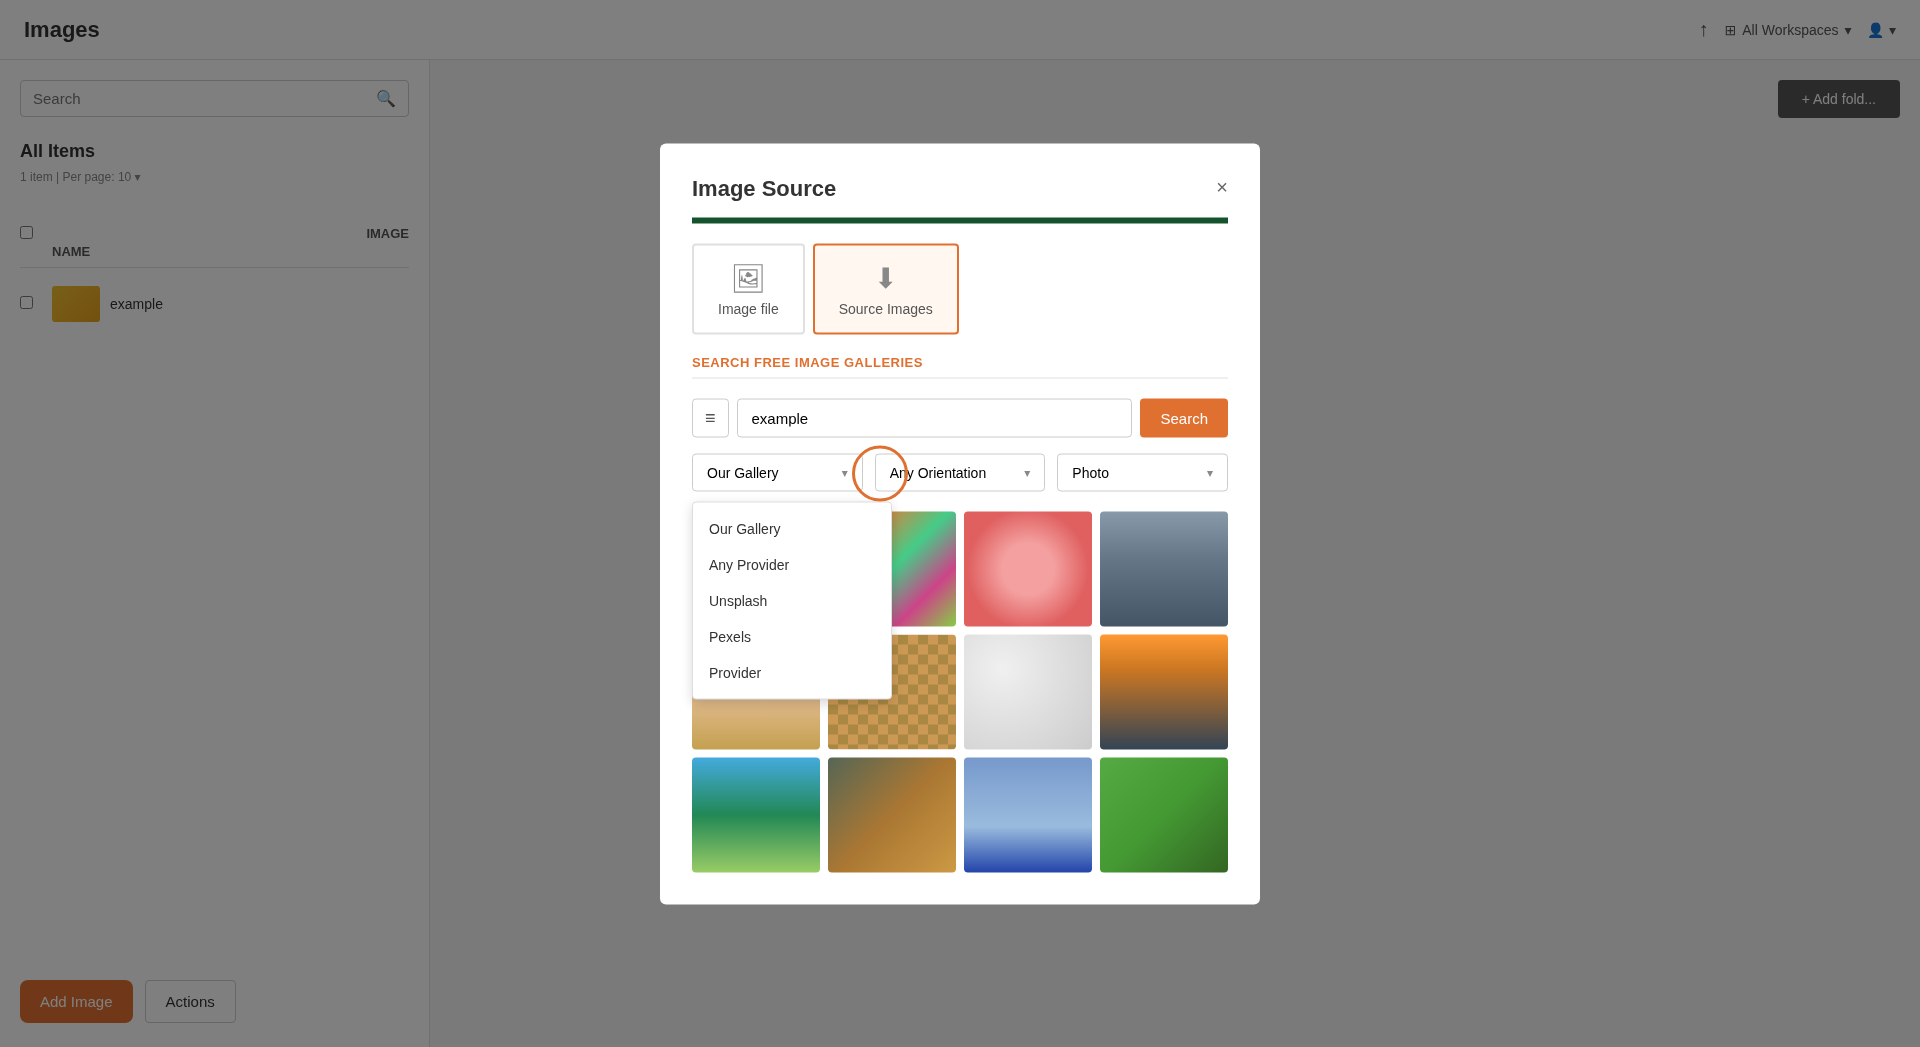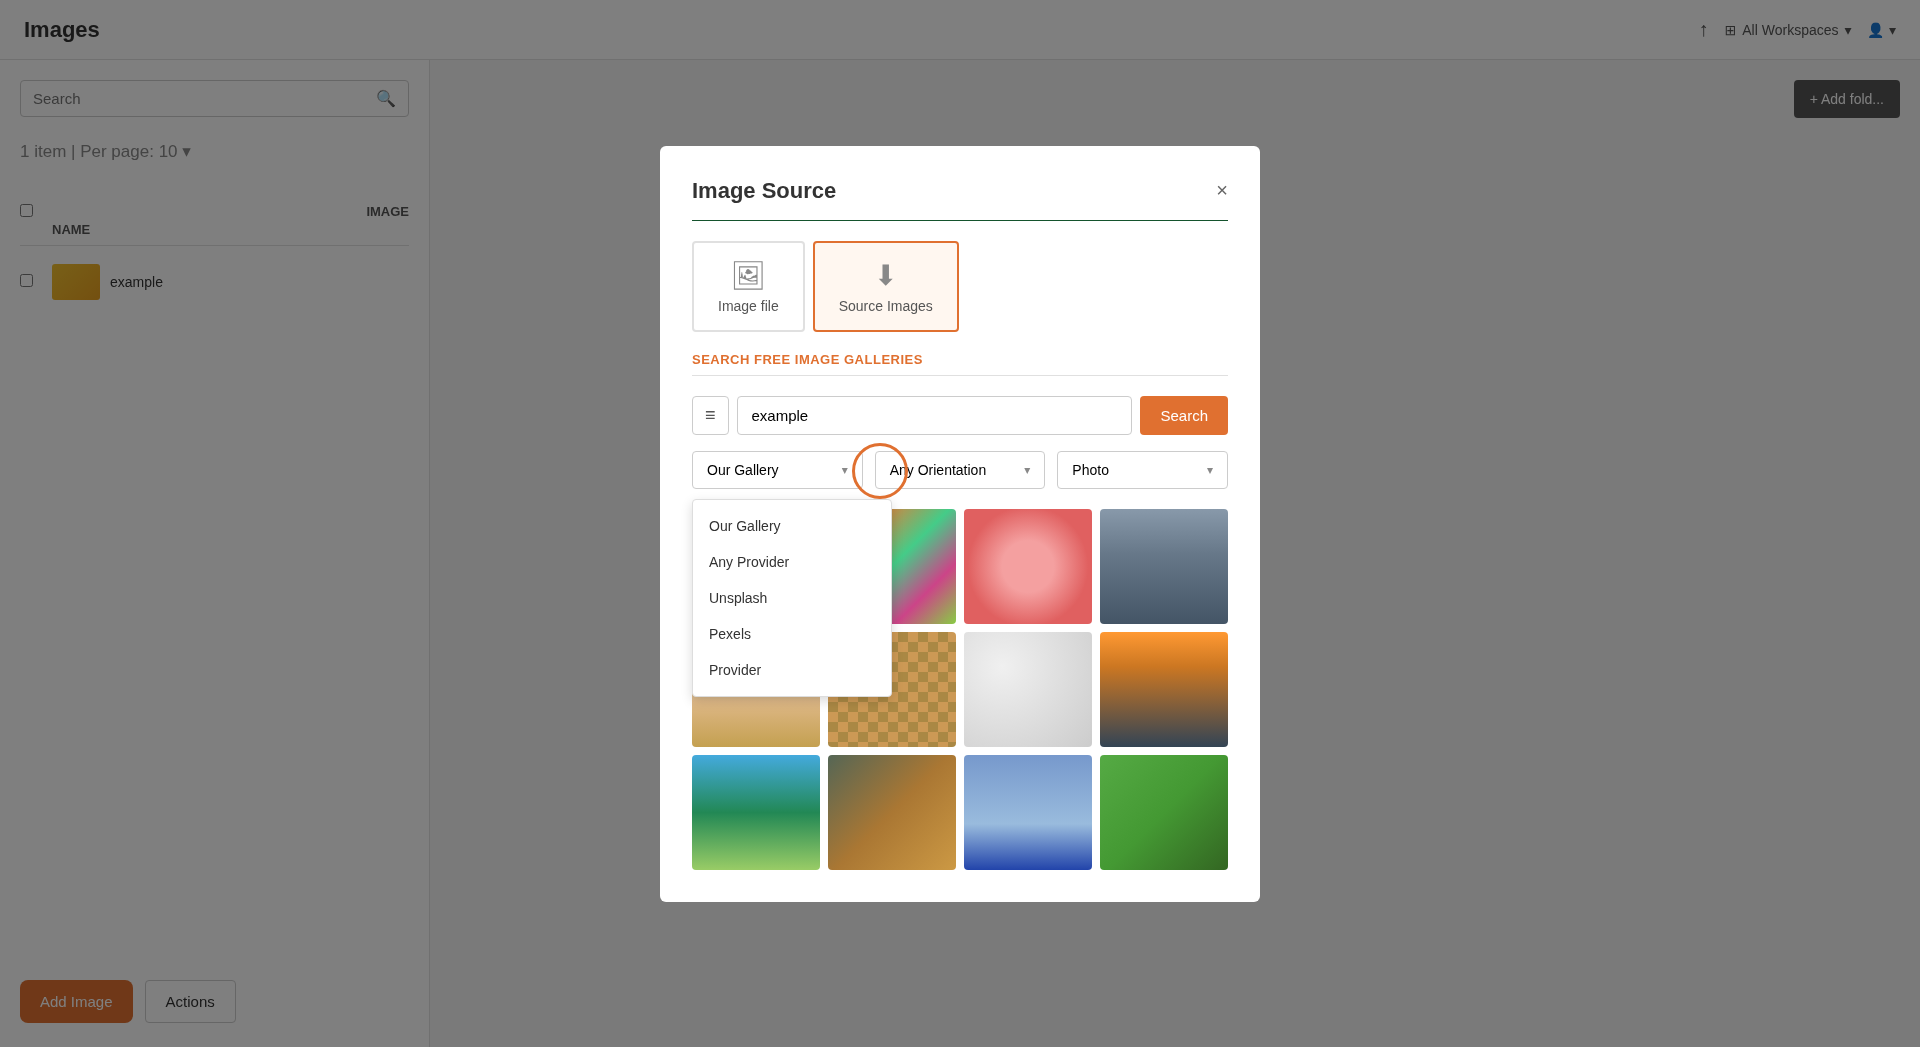--- a/index.html
+++ b/index.html
@@ -13,42 +13,42 @@
     .header-title { font-size: 22px; font-weight: 600; color: #333; }
     .header-right { display: flex; align-items: center; gap: 16px; }
     .workspace-btn { display: flex; align-items: center; gap: 6px; font-size: 14px; color: #555; cursor: pointer; }
     .user-btn { display: flex; align-items: center; gap: 4px; font-size: 14px; color: #555; cursor: pointer; }
 
     
     .left-panel { position: absolute; top: 60px; left: 0; width: 430px; bottom: 0; background: #fff; padding: 20px; border-right: 1px solid #e0e0e0; }
     .search-bar { display: flex; align-items: center; border: 1px solid #ccc; border-radius: 4px; padding: 8px 12px; gap: 8px; margin-bottom: 24px; }
     .search-bar input { border: none; outline: none; font-size: 15px; color: #888; flex: 1; }
     .section-title { font-size: 18px; font-weight: 600; color: #333; margin-bottom: 8px; }
-    .item-count { font-size: 17px; color: #888; margin-bottom: 16px; }
+    .item-count { font-size: 12px; color: #888; margin-bottom: 16px; }
     .table-header { display: flex; align-items: center; padding: 8px 0; border-bottom: 1px solid #e0e0e0; margin-bottom: 8px; }
     .checkbox-col { width: 32px; }
     .name-col { flex: 1; font-size: 13px; font-weight: 600; color: #555; margin-top: 36px; }
     .tags-col { width: 80px; font-size: 13px; font-weight: 600; color: #555; text-align: right; }
     .table-row { display: flex; align-items: center; padding: 10px 0; }
     .item-thumb { width: 48px; height: 36px; background: #e8c840; border-radius: 3px; overflow: hidden; display: flex; align-items: center; justify-content: center; margin-right: 10px; }
     .item-name { font-size: 14px; color: #333; }
     .bottom-actions { position: absolute; bottom: 24px; left: 20px; display: flex; gap: 12px; }
     .btn-primary { background: #e07030; color: white; border: none; border-radius: 8px; padding: 12px 20px; font-size: 15px; cursor: pointer; }
     .btn-secondary { background: white; color: #333; border: 1px solid #ccc; border-radius: 4px; padding: 12px 20px; font-size: 15px; cursor: pointer; }
 
     
     .right-area { position: absolute; top: 60px; left: 430px; right: 0; bottom: 0; background: #f5f5f5; display: flex; justify-content: flex-end; padding: 20px; }
-    .add-folder-btn { background: #555; color: white; border: none; border-radius: 4px; padding: 10px 16px; font-size: 14px; cursor: pointer; height: 38px; }
+    .add-folder-btn { background: #555; color: white; border: none; border-radius: 4px; padding: 10px 24px; font-size: 14px; cursor: pointer; height: 38px; }
 
     
     .overlay { position: absolute; top: 0; left: 0; right: 0; bottom: 0; background: rgba(0,0,0,0.5); z-index: 10; }
 
     
     .modal { position: absolute; top: 50%; left: 50%; transform: translate(-50%, -50%); width: 600px; background: white; border-radius: 6px; z-index: 20; padding: 32px; max-height: 85vh; overflow-y: auto; }
-    .modal-header { display: flex; justify-content: space-between; align-items: center; margin-bottom: 20px; padding-bottom: 16px; border-bottom: 1px solid #14532d; }
+    .modal-header { display: flex; justify-content: space-between; align-items: flex-start; margin-bottom: 20px; padding-bottom: 16px; border-bottom: 6px solid #14532d; }
     .modal-title { font-size: 22px; font-weight: 600; color: #333; }
     .close-btn { background: none; border: none; font-size: 20px; cursor: pointer; color: #666; }
 
     
     .source-tabs { display: flex; gap: 8px; margin-bottom: 20px; }
     .source-tab { border: 2px solid #e0e0e0; border-radius: 4px; padding: 16px 24px; text-align: center; cursor: pointer; min-width: 110px; }
     .source-tab-icon { font-size: 28px; color: #888; margin-bottom: 6px; }
     .source-tab-label { font-size: 14px; color: #555; }
     .source-tab.selected { background: #fff7f0; border-color: #e07030; }
 
@@ -114,20 +114,21 @@
         <span>▾</span>
       </div>
     </div>
   </div>
 
   <div class="left-panel">
     <div class="search-bar">
       <input type="text" placeholder="Search" style="">
       <span>🔍</span>
     </div>
+    <div class="section-title">All Items</div>
     <div class="item-count">
       <span>1 item</span>
       <span> | </span>
       <span>Per page:</span>
       <span>10</span>
       <span> ▾</span>
     </div>
     <div class="table-header">
       <div class="checkbox-col"><input type="checkbox" style=""></div>
       <div class="name-col">NAME</div>

